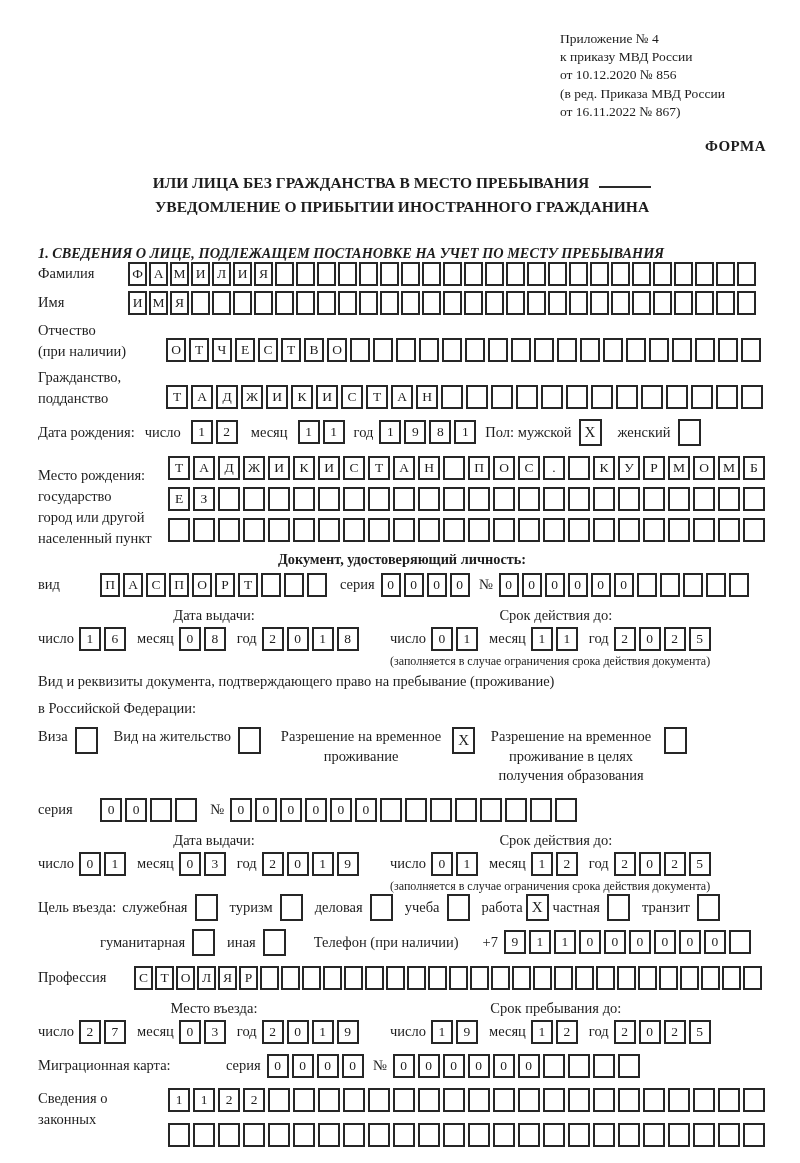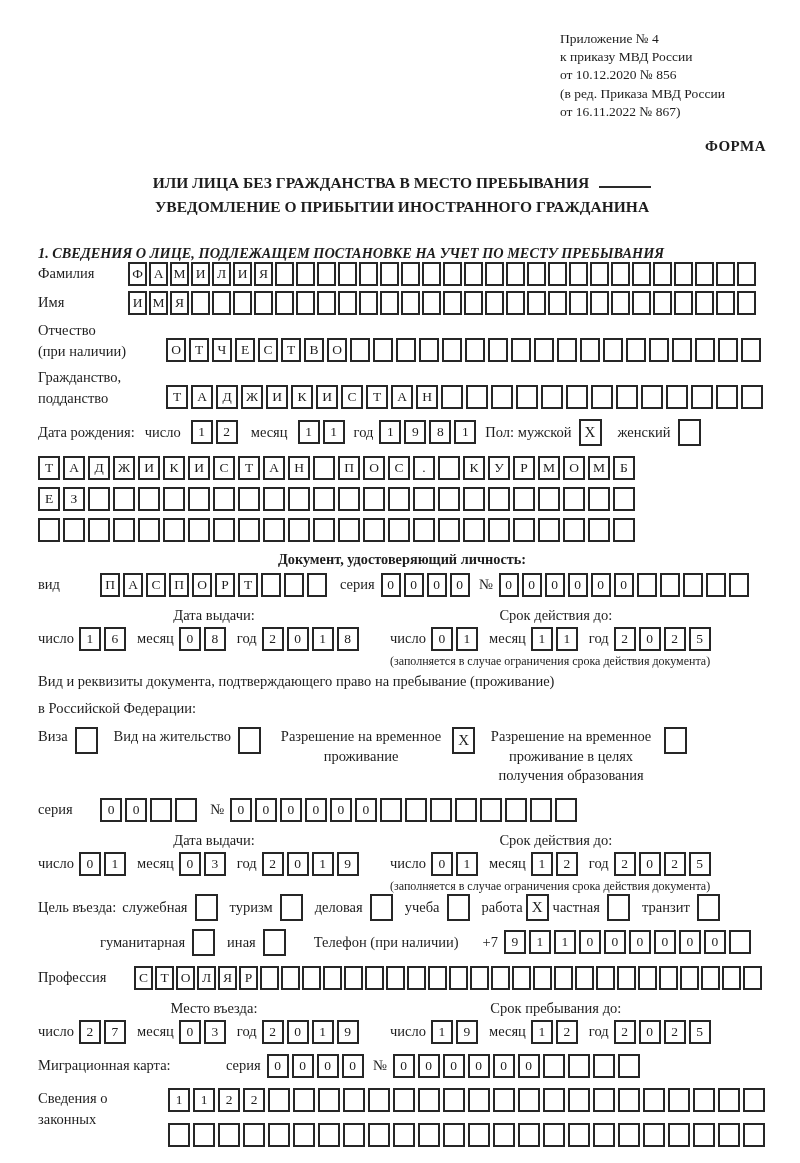--- a/index.html
+++ b/index.html
@@ -240,20 +240,26 @@
         <span class="cell">8</span>
         <span class="cell">1</span>
       </span>
     <span class="inl gap6">Пол: мужской</span>
     <span class="cb">X</span>
     <span class="inl gap16">женский</span>
     <span class="cb"></span>
   </div>
 
   <div class="row top" style="margin-top:10px;">
+    <span class="lbl w130">
+      <span>Место рождения:</span><br>
+      <span>государство</span><br>
+      <span>город или другой</span><br>
+      <span>населенный пункт</span>
+    </span>
     <span class="stack-cells">
       <span class="cells p25">
           <span class="cell">Т</span>
           <span class="cell">А</span>
           <span class="cell">Д</span>
           <span class="cell">Ж</span>
           <span class="cell">И</span>
           <span class="cell">К</span>
           <span class="cell">И</span>
           <span class="cell">С</span>

